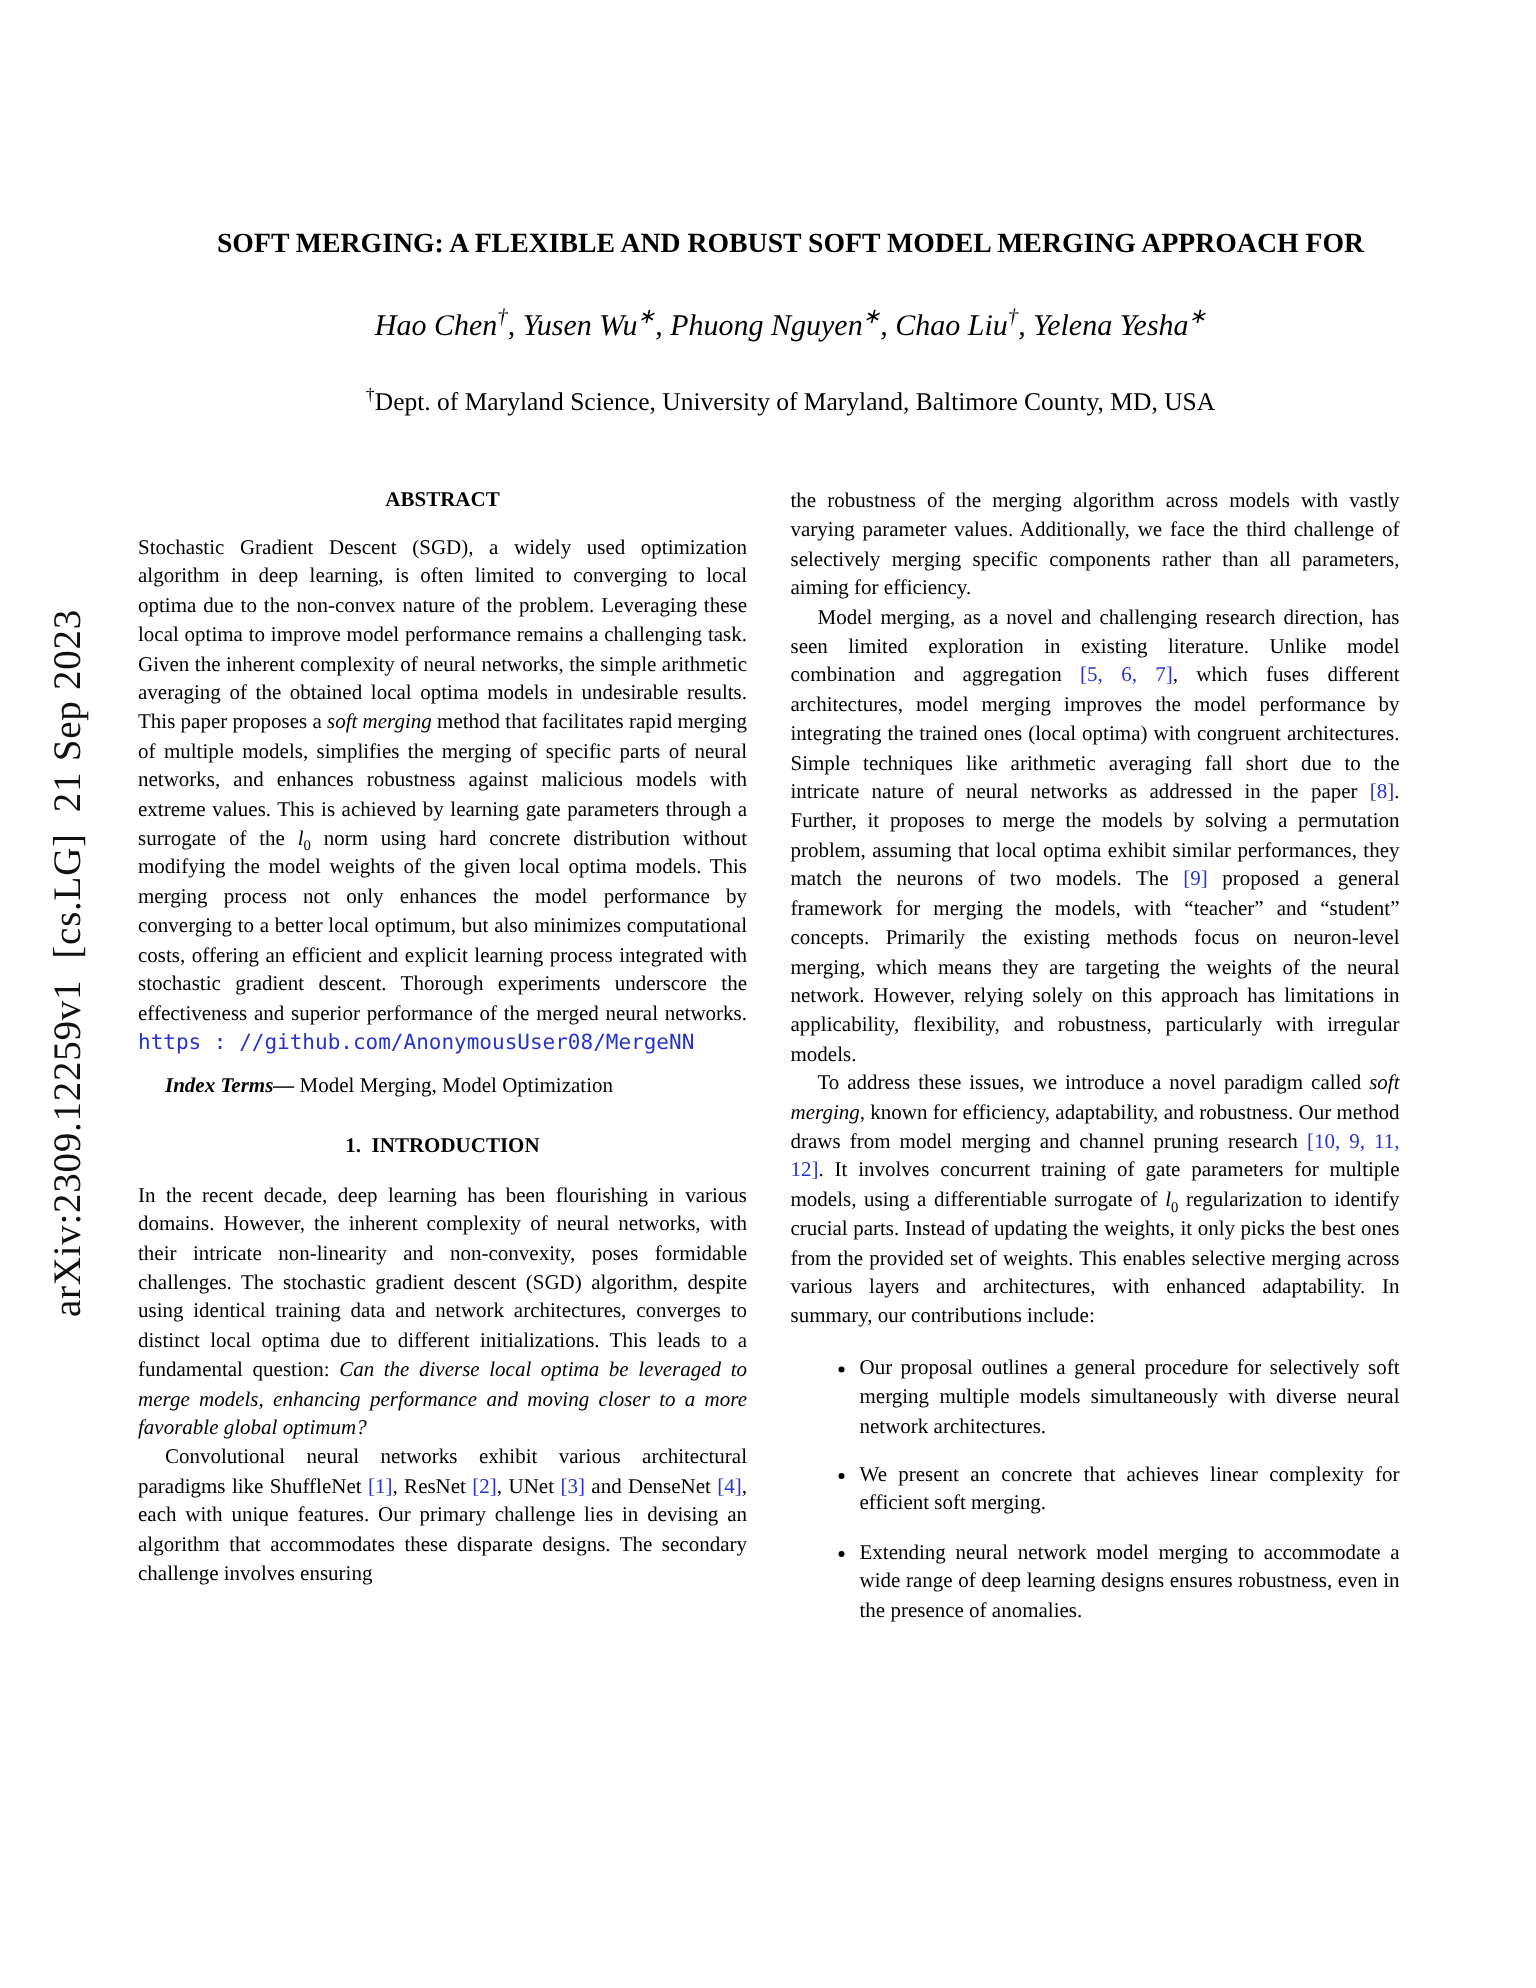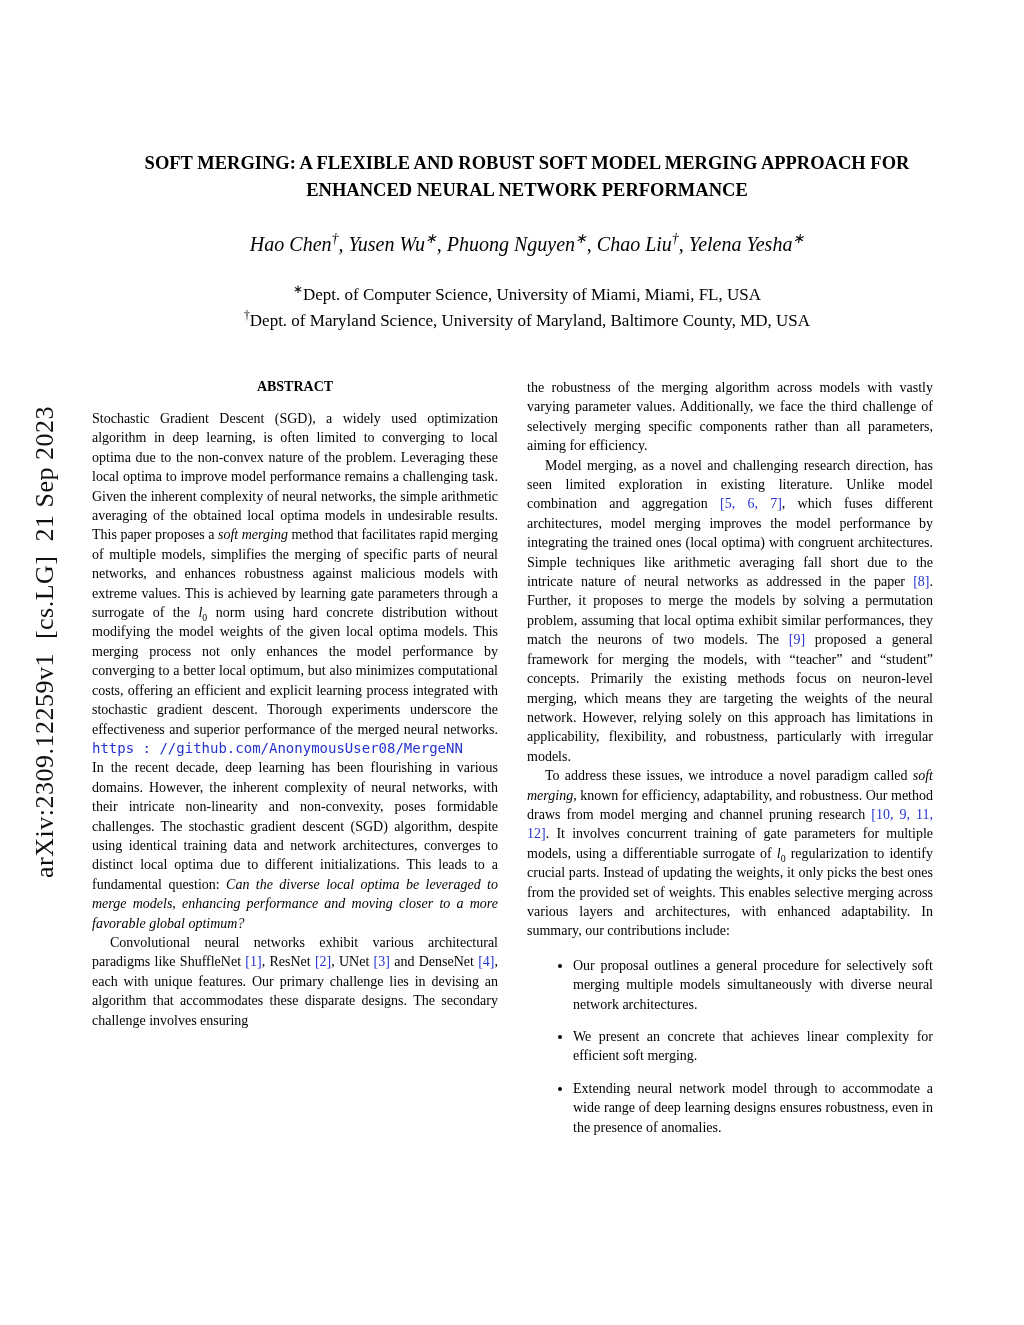--- a/index.html
+++ b/index.html
@@ -51,42 +51,42 @@
 </head>
 <body>
 
 <div class="page">
   <div class="arxiv-watermark">arXiv:2309.12259v1  [cs.LG]  21 Sep 2023</div>
 
   <div class="content">
     <header class="head">
       <h1 class="title">
         <span class="tline">SOFT MERGING: A FLEXIBLE AND ROBUST SOFT MODEL MERGING APPROACH FOR</span>
-        <span class="tline">ENHANCED NEURAL NETWORK PERFORMANCE</span>
       </h1>
       <div class="authors"><span>Hao Chen</span><sup>†</sup><span>, Yusen Wu</span><sup>∗</sup><span>, Phuong Nguyen</span><sup>∗</sup><span>, Chao Liu</span><sup>†</sup><span>, Yelena Yesha</span><sup>∗</sup></div>
       <div class="affils">
-        <div class="affil"><sup>∗</sup><span>Dept. of Computer Science, University of Miami, Miami, FL, USA</span></div>
         <div class="affil"><sup>†</sup><span>Dept. of Maryland Science, University of Maryland, Baltimore County, MD, USA</span></div>
       </div>
     </header>
 
     <main class="columns">
       <section class="col">
         <h2 class="colhead">ABSTRACT</h2>
         <p class="para noind"><span>Stochastic Gradient Descent (SGD), a widely used optimization algorithm in deep learning, is often limited to converging to local optima due to the non-convex nature of the problem. Leveraging these local optima to improve model performance remains a challenging task. Given the inherent complexity of neural networks, the simple arithmetic averaging of the obtained local optima models in undesirable results. This paper proposes a </span><span class="s-i">soft merging</span><span> method that facilitates rapid merging of multiple models, simplifies the merging of specific parts of neural networks, and enhances robustness against malicious models with extreme values. This is achieved by learning gate parameters through a surrogate of the </span><span class="s-i">l</span><sub>0</sub><span> norm using hard concrete distribution without modifying the model weights of the given local optima models. This merging process not only enhances the model performance by converging to a better local optimum, but also minimizes computational costs, offering an efficient and explicit learning process integrated with stochastic gradient descent. Thorough experiments underscore the effectiveness and superior performance of the merged neural networks. </span><span class="s-url">https : //github.com/AnonymousUser08/MergeNN</span></p>
+        <p class="para indexterms"><span class="s-bi">Index Terms—</span><span> Model Merging, Model Optimization</span></p>
+        <h2 class="colhead sect">1.  INTRODUCTION</h2>
         <p class="para noind"><span>In the recent decade, deep learning has been flourishing in various domains. However, the inherent complexity of neural networks, with their intricate non-linearity and non-convexity, poses formidable challenges. The stochastic gradient descent (SGD) algorithm, despite using identical training data and network architectures, converges to distinct local optima due to different initializations. This leads to a fundamental question: </span><span class="s-i">Can the diverse local optima be leveraged to merge models, enhancing performance and moving closer to a more favorable global optimum?</span></p>
         <p class="para ind"><span>Convolutional neural networks exhibit various architectural paradigms like ShuffleNet </span><span class="s-cite">[1]</span><span>, ResNet </span><span class="s-cite">[2]</span><span>, UNet </span><span class="s-cite">[3]</span><span> and DenseNet </span><span class="s-cite">[4]</span><span>, each with unique features. Our primary challenge lies in devising an algorithm that accommodates these disparate designs. The secondary challenge involves ensuring</span></p>
       </section>
 
       <section class="col">
         <p class="para noind"><span>the robustness of the merging algorithm across models with vastly varying parameter values. Additionally, we face the third challenge of selectively merging specific components rather than all parameters, aiming for efficiency.</span></p>
         <p class="para ind"><span>Model merging, as a novel and challenging research direction, has seen limited exploration in existing literature. Unlike model combination and aggregation </span><span class="s-cite">[5, 6, 7]</span><span>, which fuses different architectures, model merging improves the model performance by integrating the trained ones (local optima) with congruent architectures. Simple techniques like arithmetic averaging fall short due to the intricate nature of neural networks as addressed in the paper </span><span class="s-cite">[8]</span><span>. Further, it proposes to merge the models by solving a permutation problem, assuming that local optima exhibit similar performances, they match the neurons of two models. The </span><span class="s-cite">[9]</span><span> proposed a general framework for merging the models, with “teacher” and “student” concepts. Primarily the existing methods focus on neuron-level merging, which means they are targeting the weights of the neural network. However, relying solely on this approach has limitations in applicability, flexibility, and robustness, particularly with irregular models.</span></p>
         <p class="para ind"><span>To address these issues, we introduce a novel paradigm called </span><span class="s-i">soft merging</span><span>, known for efficiency, adaptability, and robustness. Our method draws from model merging and channel pruning research </span><span class="s-cite">[10, 9, 11, 12]</span><span>. It involves concurrent training of gate parameters for multiple models, using a differentiable surrogate of </span><span class="s-i">l</span><sub>0</sub><span> regularization to identify crucial parts. Instead of updating the weights, it only picks the best ones from the provided set of weights. This enables selective merging across various layers and architectures, with enhanced adaptability. In summary, our contributions include:</span></p>
         <ul class="contribs">
           <li class="para">Our proposal outlines a general procedure for selectively soft merging multiple models simultaneously with diverse neural network architectures.</li>
           <li class="para">We present an concrete that achieves linear complexity for efficient soft merging.</li>
-          <li class="para">Extending neural network model through to accommodate a wide range of deep learning designs ensures robustness, even in the presence of anomalies.</li>
+          <li class="para">Extending neural network model merging to accommodate a wide range of deep learning designs ensures robustness, even in the presence of anomalies.</li>
         </ul>
       </section>
     </main>
   </div>
 </div>
 
 </body></html>

